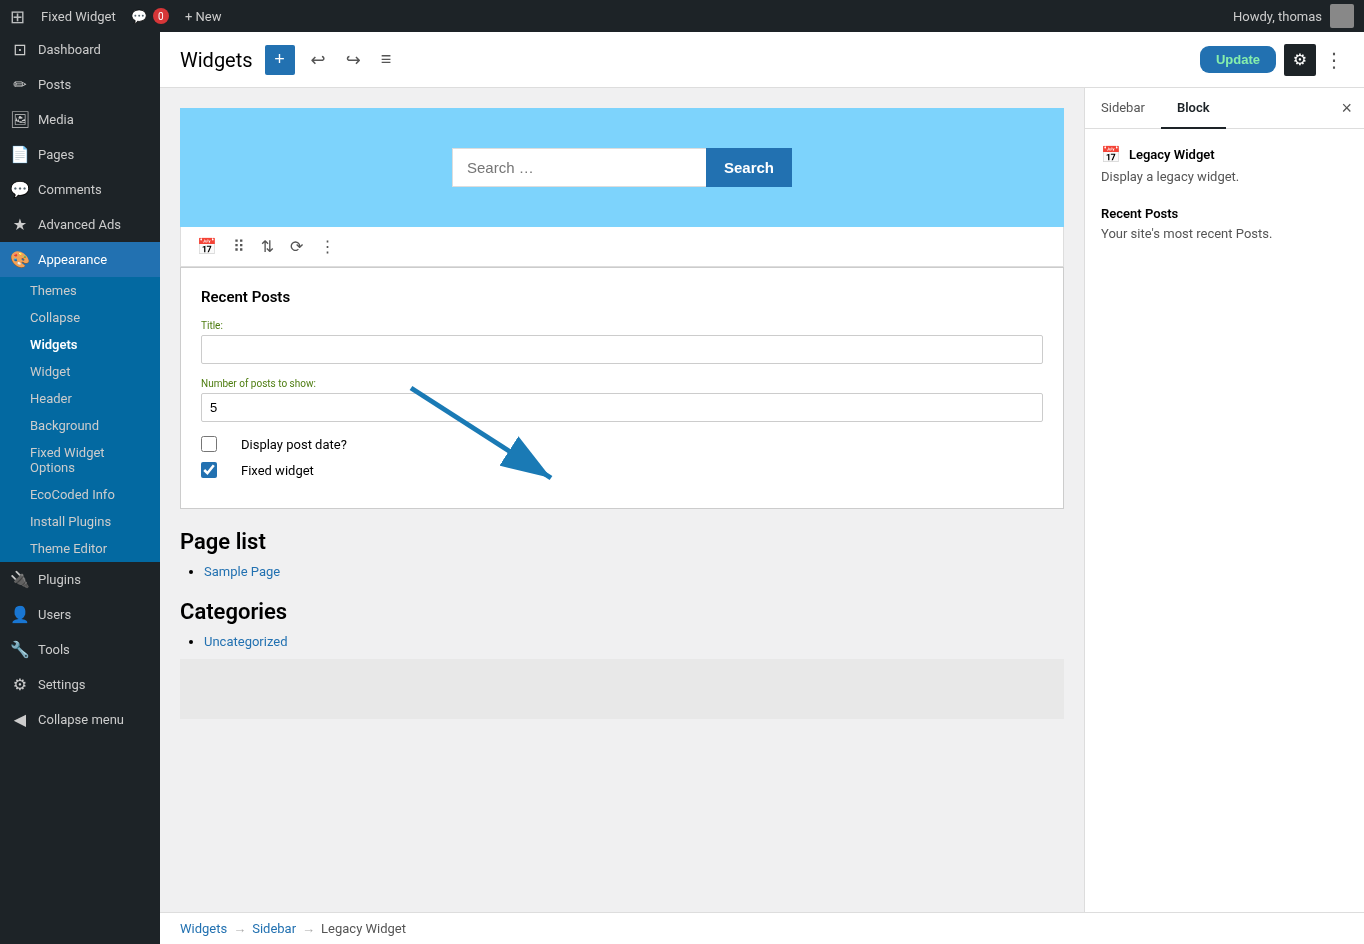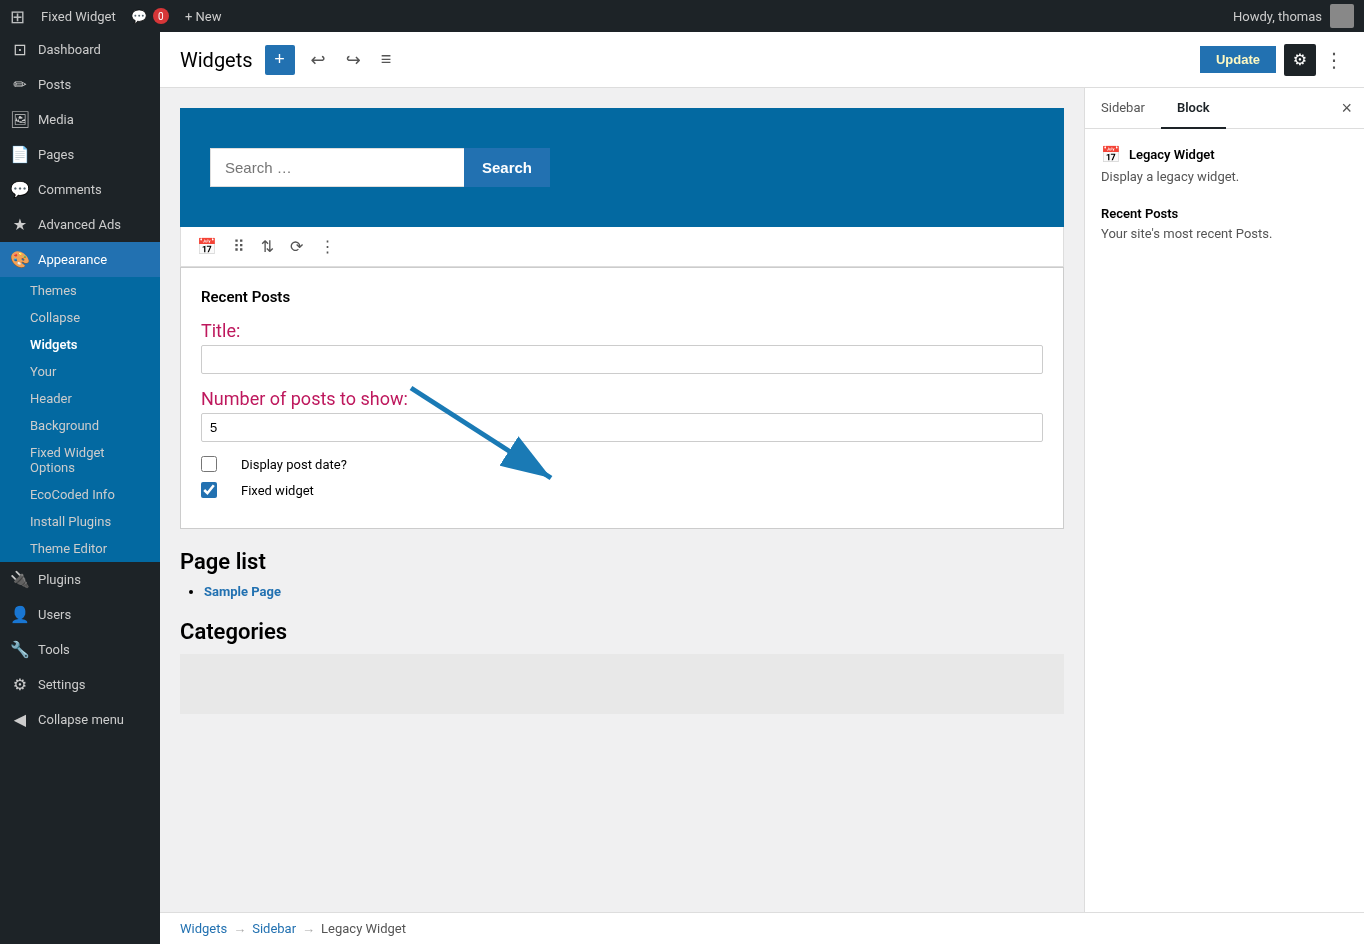--- a/index.html
+++ b/index.html
@@ -103,24 +103,24 @@
       border: none;
       cursor: pointer;
       color: #555;
       font-size: 18px;
       padding: 4px;
       display: flex; align-items: center; justify-content: center;
     }
     .header-right { margin-left: auto; display: flex; align-items: center; gap: 8px; }
     .update-btn {
       background: #2271b1;
-      color: #fef9c3;
+      color: #86efac;
       border: none;
       padding: 6px 16px;
-      border-radius: 0;
+      border-radius: 9px;
       font-size: 13px;
       cursor: pointer;
       font-weight: 600;
     }
     .settings-icon-btn {
       background: #1d2327;
       color: #fff;
       border: none;
       width: 32px; height: 32px;
       border-radius: 2px;
@@ -197,38 +197,38 @@
     }
 
     
     .recent-posts-panel {
       background: #fff;
       border: 1px solid #ccc;
       padding: 20px;
       margin-top: 0;
     }
     .recent-posts-panel h3 { font-size: 15px; font-weight: 600; margin-bottom: 14px; }
-    .form-field label { display: block; color: #be185d; margin-bottom: 4px; font-size: 18px; }
+    .form-field label { display: block; color: #4d7c0f; margin-bottom: 4px; font-size: 10px; }
     .form-field input[type="text"],
     .form-field input[type="number"] {
       width: 100%;
       padding: 6px 8px;
       border: 1px solid #ccc;
       border-radius: 2px;
       font-size: 13px;
     }
     .form-field { margin-bottom: 14px; }
     .checkbox-row { display: flex; align-items: center; gap: 24px; margin-bottom: 10px; }
     .checkbox-row input[type="checkbox"] { width: 16px; height: 16px; }
     .checkbox-checked { accent-color: #2271b1; }
 
     
     .section-heading { font-size: 22px; font-weight: 600; margin: 20px 0 10px; }
     .bullet-list { list-style: disc; padding-left: 24px; }
-    .bullet-list li { margin-bottom: 6px; font-weight: bold; }
+    .bullet-list li { margin-bottom: 6px; }
     .bullet-list a { color: #2271b1; text-decoration: none; }
 
     .gray-block { background: #e8e8e8; height: 60px; margin-top: 10px; }
 
     
     #right-panel {
       width: 280px;
       background: #fff;
       border-left: 1px solid #ddd;
       display: flex;
@@ -348,21 +348,21 @@
           <li>
               <a class="sub-menu-item">Themes</a>
             </li>
           <li>
               <a class="sub-menu-item">Collapse</a>
             </li>
           <li>
               <a class="sub-menu-item active">Widgets</a>
             </li>
           <li>
-              <a class="sub-menu-item">Your</a>
+              <a class="sub-menu-item">Widget</a>
             </li>
           <li>
               <a class="sub-menu-item">Header</a>
             </li>
           <li>
               <a class="sub-menu-item">Background</a>
             </li>
           <li>
               <a class="sub-menu-item">Fixed Widget Options</a>
             </li>
@@ -422,21 +422,21 @@
         <button class="update-btn">Update</button>
         <button class="settings-icon-btn">⚙</button>
         <button class="dots-btn">⋮</button>
       </div>
     </div>
 
     <div id="content-area">
 
       <div id="canvas">
 
-        <div style="background:#0369a1; padding: 40px 30px; display:flex; flex-direction:column; ">
+        <div style="background:#7dd3fc; padding: 40px 30px; display:flex; flex-direction:column; align-items:center;">
           <div class="search-widget-inner">
             <input class="search-input" type="text" placeholder="Search …" style="">
             <button class="search-btn">Search</button>
           </div>
         </div>
 
         <div class="widget-toolbar">
           <button class="toolbar-btn" title="Widget type">📅</button>
           <button class="toolbar-btn" title="Drag">⠿</button>
           <button class="toolbar-btn" title="Move up/down">⇅</button>
@@ -481,20 +481,25 @@
           <h2 class="section-heading">Page list</h2>
           <ul class="bullet-list">
             <li>
               <a href="#">Sample Page</a>
             </li>
           </ul>
         </div>
 
         <div style="margin-top:10px;">
           <h2 class="section-heading">Categories</h2>
+          <ul class="bullet-list">
+            <li>
+              <a href="#">Uncategorized</a>
+            </li>
+          </ul>
         </div>
 
         <div class="gray-block"></div>
       </div>
 
       <div id="right-panel">
         <div class="panel-tabs">
           <div class="panel-tab">Sidebar</div>
           <div class="panel-tab active">Block</div>
           <button class="panel-close">×</button>

